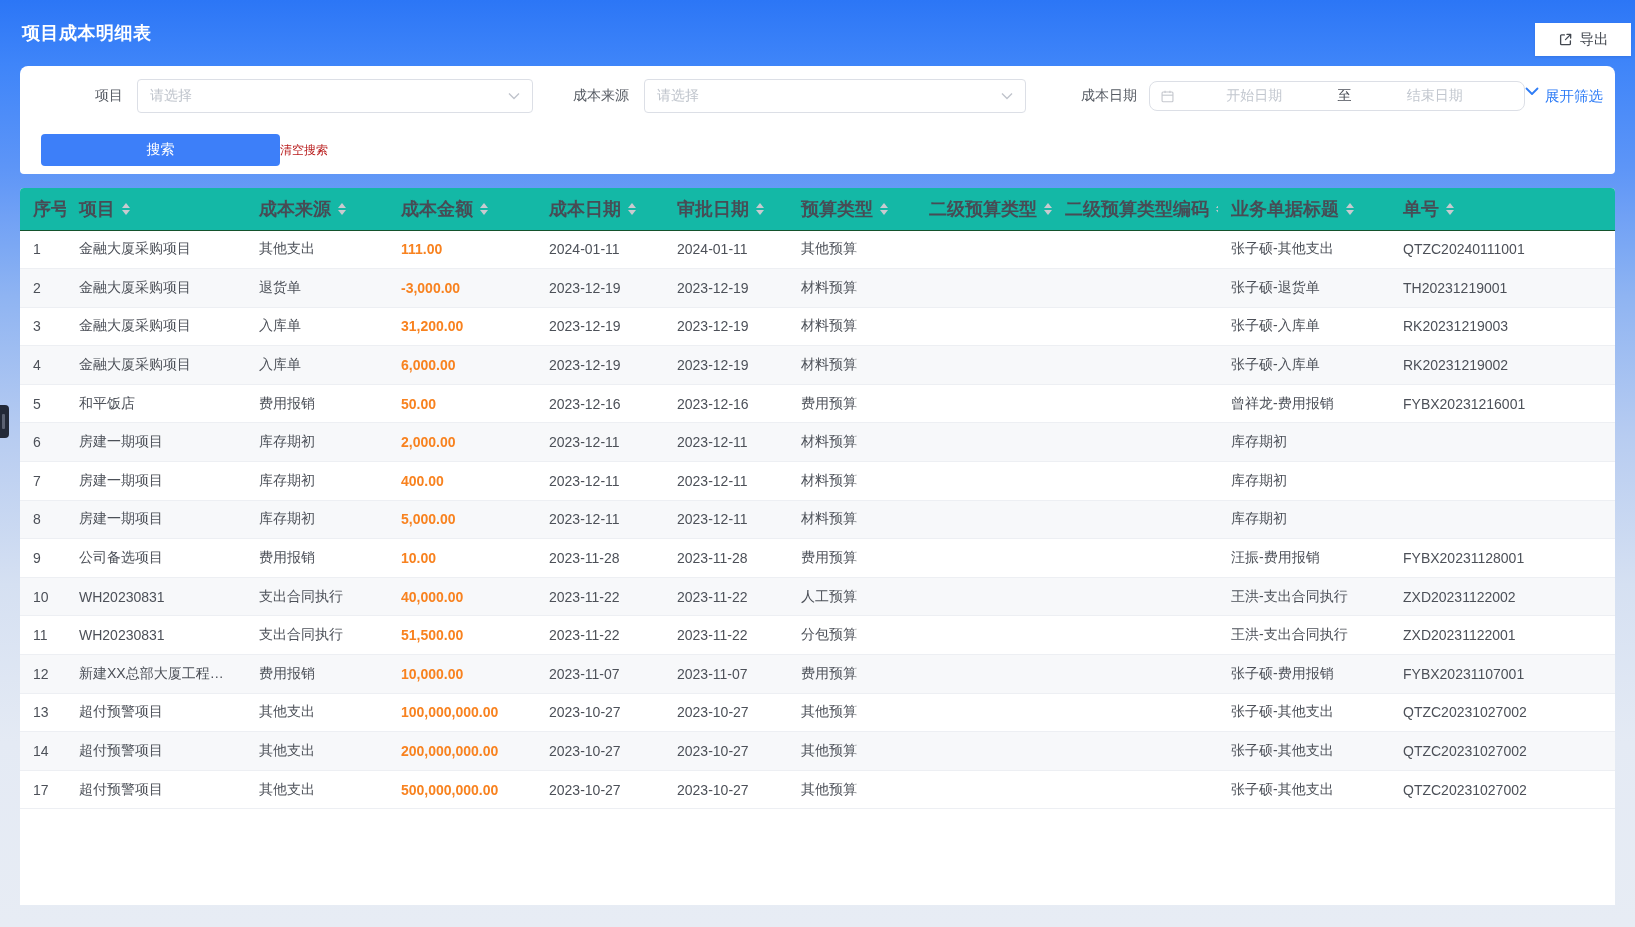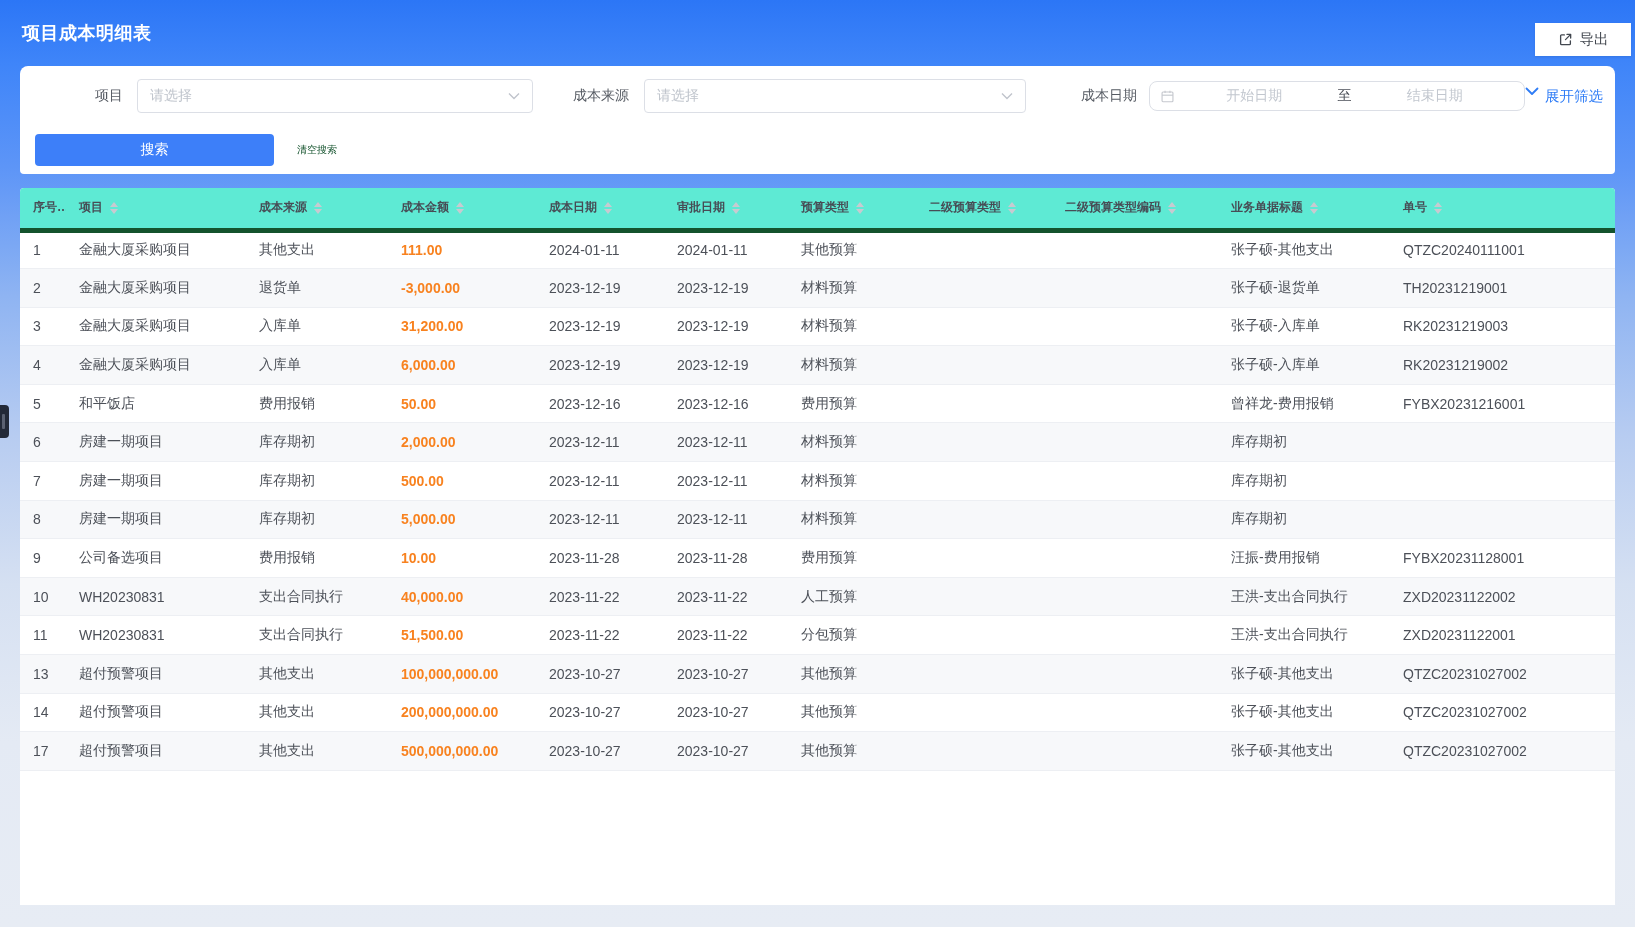--- a/index.html
+++ b/index.html
@@ -60,43 +60,43 @@
   .date-range .sep { color:#4c5058; padding:0 4px; }
   .date-range svg { flex:0 0 auto; }
 
   .expand-link {
     margin-left:auto; display:flex; gap:6px;
     color:#2e7cf6; cursor:pointer; white-space:nowrap; font-size:14.5px;
     text-decoration:none;
   }
 
   .filter-actions {
-    display:flex; align-items:center; margin-top:21px; padding-left:15px;
+    display:flex; align-items:center; margin-top:21px; padding-left:21px;
   }
   .search-btn {
     width:239px; height:32px; background:#3d7ff9; color:#ffffff;
     border:none; border-radius:4px; font-size:14px; cursor:pointer;
     font-family:inherit;
   }
   .clear-link {
-    margin-left:23px; color:#14532d; cursor:pointer; text-decoration:none;
-    font-size:10px;
+    color:#b91c1c; cursor:pointer; text-decoration:none;
+    font-size:12px;
   }
 
   
   .table-card {
     position:absolute; left:20px; top:188px; width:1595px; height:717px;
     background:#ffffff; border-radius:4px 4px 0 0; overflow:hidden;
   }
   table { width:100%; border-collapse:collapse; table-layout:fixed; }
   th, td { padding:0 13px; text-align:left; font-weight:400;
     overflow:hidden; white-space:nowrap; text-overflow:ellipsis; }
   thead th {
-    height:42px; background:#5eead4; color:#474c55; font-weight:700;
-    border-bottom:5px solid #14532d; font-size:12px;
+    height:42px; background:#14b8a6; color:#474c55; font-weight:700;
+    border-bottom:1px solid #14532d; font-size:18px;
   }
   tbody td { height:38.6px; border-bottom:1px solid #edeff3; color:#4c5058; }
   tbody tr:nth-child(even) td { background:#f7f8fa; }
   td.amount { color:#f8821f; font-weight:700; }
 
   .col-index{width:46px}.col-project{width:180px}.col-source{width:142px}
   .col-amount{width:148px}.col-cost_date{width:128px}.col-approval_date{width:124px}
   .col-budget_type{width:128px}.col-sub_budget_type{width:136px}
   .col-sub_budget_code{width:166px}.col-doc_title{width:172px}.col-doc_no{width:auto}
 
@@ -352,21 +352,21 @@
             <td class="col-budget_type">材料预算</td>
             <td class="col-sub_budget_type"></td>
             <td class="col-sub_budget_code"></td>
             <td class="col-doc_title">库存期初</td>
             <td class="col-doc_no"></td>
           </tr>
           <tr>
             <td class="col-index">7</td>
             <td class="col-project">房建一期项目</td>
             <td class="col-source">库存期初</td>
-            <td class="col-amount amount">500.00</td>
+            <td class="col-amount amount">400.00</td>
             <td class="col-cost_date">2023-12-11</td>
             <td class="col-approval_date">2023-12-11</td>
             <td class="col-budget_type">材料预算</td>
             <td class="col-sub_budget_type"></td>
             <td class="col-sub_budget_code"></td>
             <td class="col-doc_title">库存期初</td>
             <td class="col-doc_no"></td>
           </tr>
           <tr>
             <td class="col-index">8</td>
@@ -414,20 +414,33 @@
             <td class="col-amount amount">51,500.00</td>
             <td class="col-cost_date">2023-11-22</td>
             <td class="col-approval_date">2023-11-22</td>
             <td class="col-budget_type">分包预算</td>
             <td class="col-sub_budget_type"></td>
             <td class="col-sub_budget_code"></td>
             <td class="col-doc_title">王洪-支出合同执行</td>
             <td class="col-doc_no">ZXD20231122001</td>
           </tr>
           <tr>
+            <td class="col-index">12</td>
+            <td class="col-project">新建XX总部大厦工程二期</td>
+            <td class="col-source">费用报销</td>
+            <td class="col-amount amount">10,000.00</td>
+            <td class="col-cost_date">2023-11-07</td>
+            <td class="col-approval_date">2023-11-07</td>
+            <td class="col-budget_type">费用预算</td>
+            <td class="col-sub_budget_type"></td>
+            <td class="col-sub_budget_code"></td>
+            <td class="col-doc_title">张子硕-费用报销</td>
+            <td class="col-doc_no">FYBX20231107001</td>
+          </tr>
+          <tr>
             <td class="col-index">13</td>
             <td class="col-project">超付预警项目</td>
             <td class="col-source">其他支出</td>
             <td class="col-amount amount">100,000,000.00</td>
             <td class="col-cost_date">2023-10-27</td>
             <td class="col-approval_date">2023-10-27</td>
             <td class="col-budget_type">其他预算</td>
             <td class="col-sub_budget_type"></td>
             <td class="col-sub_budget_code"></td>
             <td class="col-doc_title">张子硕-其他支出</td>

